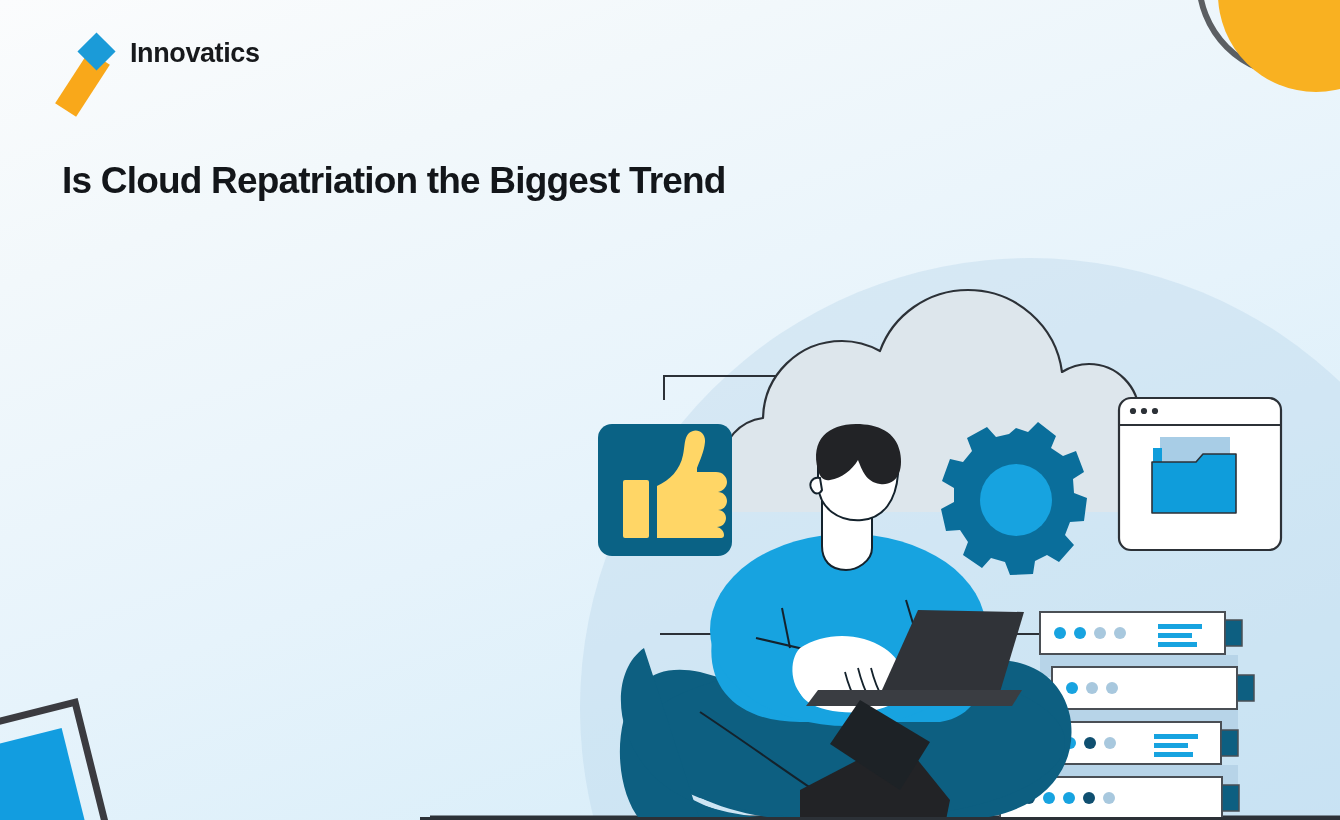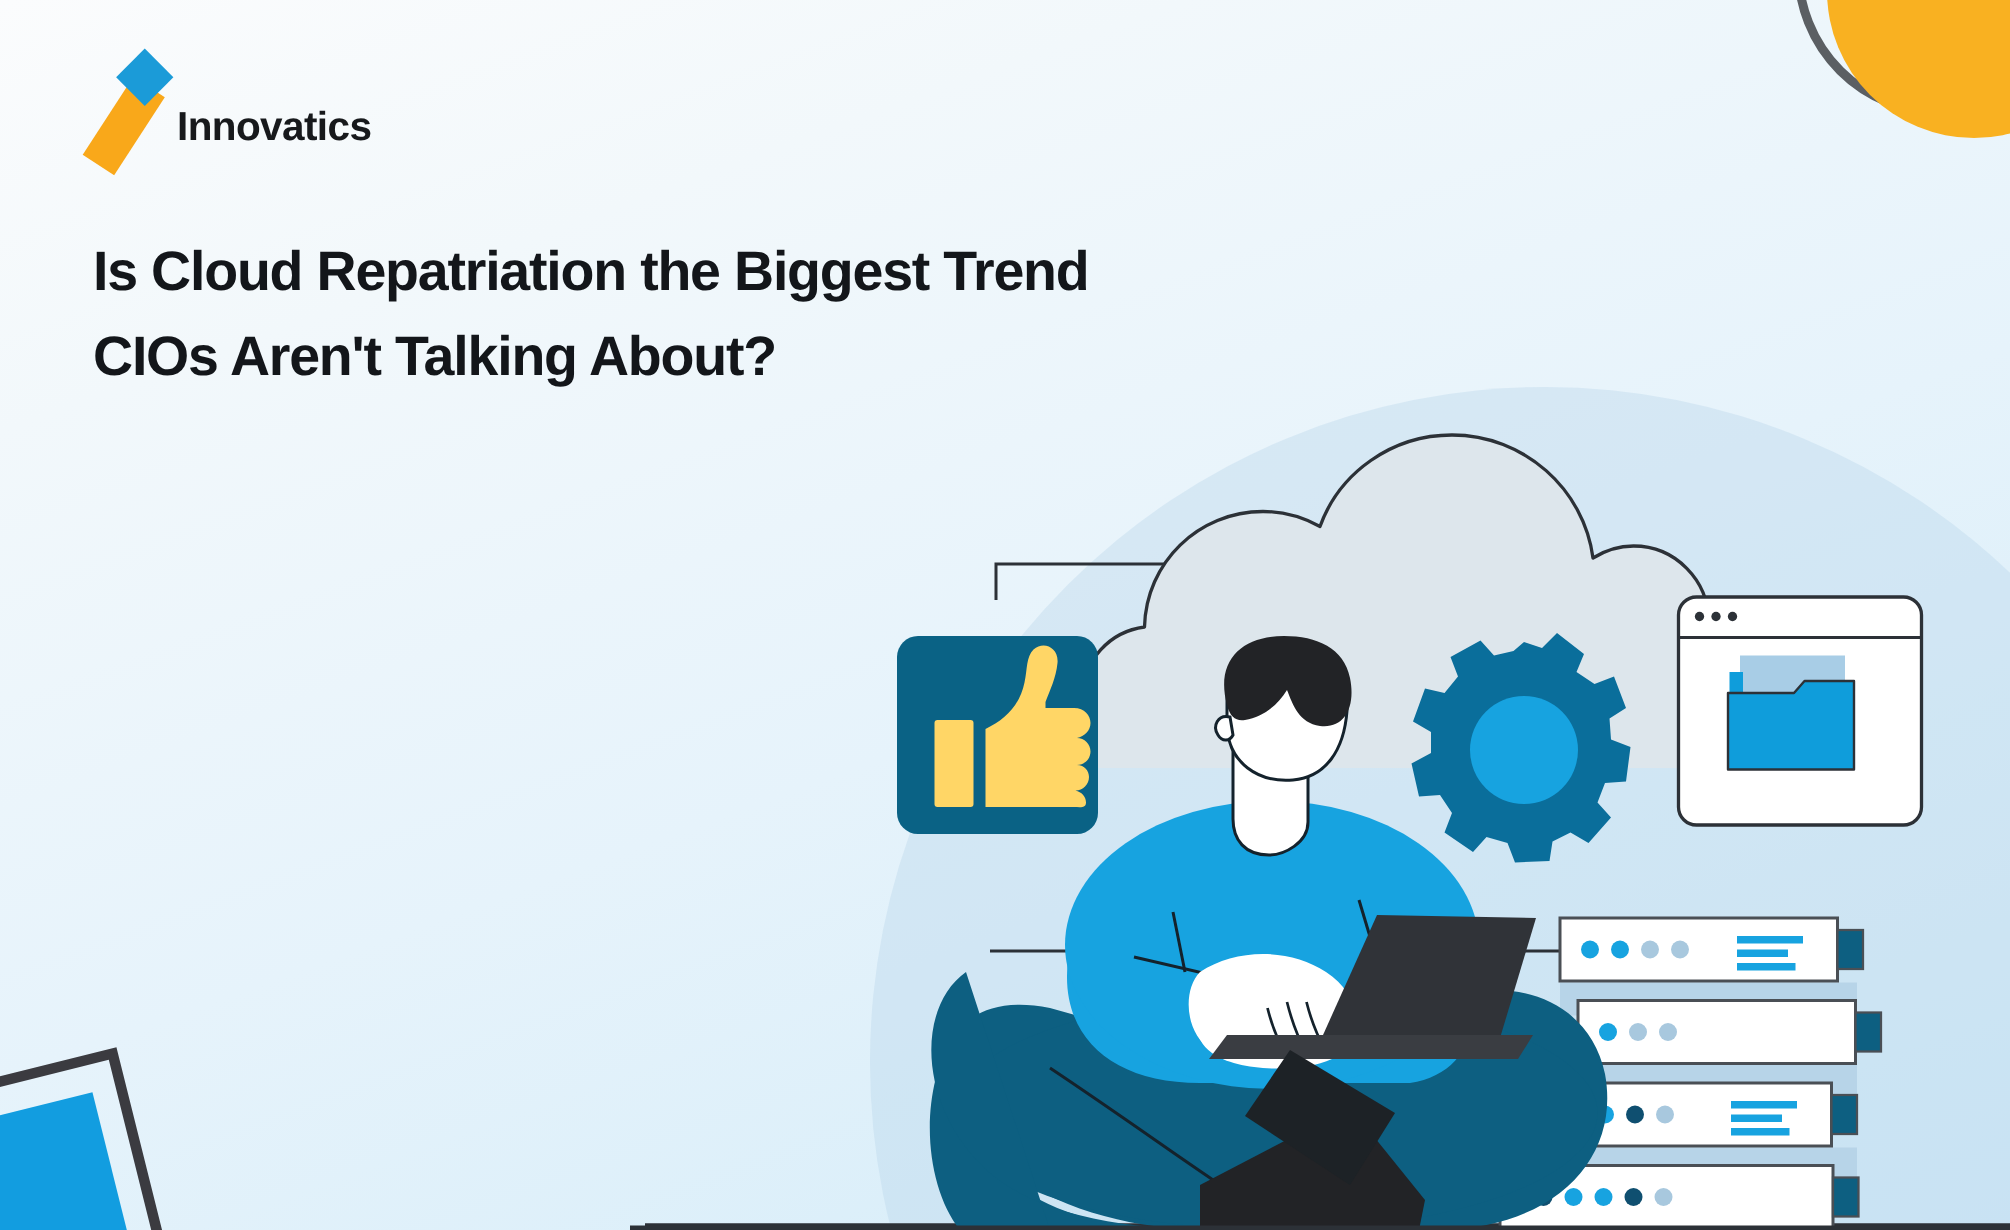--- a/index.html
+++ b/index.html
@@ -50,22 +50,22 @@
     bottom:0px;
     height:3px;
     background:#2c3137;
   }
 
   
   .logo-row {
     position:absolute;
     left:62px; top:38px;
     display:flex;
-    align-items:flex-end;
-    gap:4px;
+    align-items:flex-start;
+    gap:16px;
   }
   .logo-mark { position:relative; width:52px; height:62px; }
   .logo-diamond {
     position:absolute;
     width:27px; height:27px;
     background:#1b9bd8;
     left:21px; top:0px;
     transform:rotate(45deg);
   }
   .logo-bar {
@@ -121,21 +121,20 @@
   <div class="logo-row">
     <div class="logo-mark">
       <div class="logo-bar"></div>
       <div class="logo-diamond"></div>
     </div>
     <div class="logo-text">Innovatics</div>
   </div>
 
   <h1 class="headline">
     <span class="ln">Is Cloud Repatriation the Biggest Trend</span>
-    <span class="ln">CIOs Aren't Talking About?</span>
   </h1>
 
   <div class="illustration">
     <svg class="illu-svg" width="1340" height="820" viewBox="0 0 1340 820" xmlns="http://www.w3.org/2000/svg">
 
       <line x1="430" y1="817" x2="1340" y2="817" stroke="#2c3137" stroke-width="3"></line>
 
       <line x1="660" y1="634" x2="1190" y2="634" stroke="#2c3137" stroke-width="2"></line>
 
       <polyline points="664,400 664,376 782,376" fill="none" stroke="#2c3137" stroke-width="2"></polyline>

